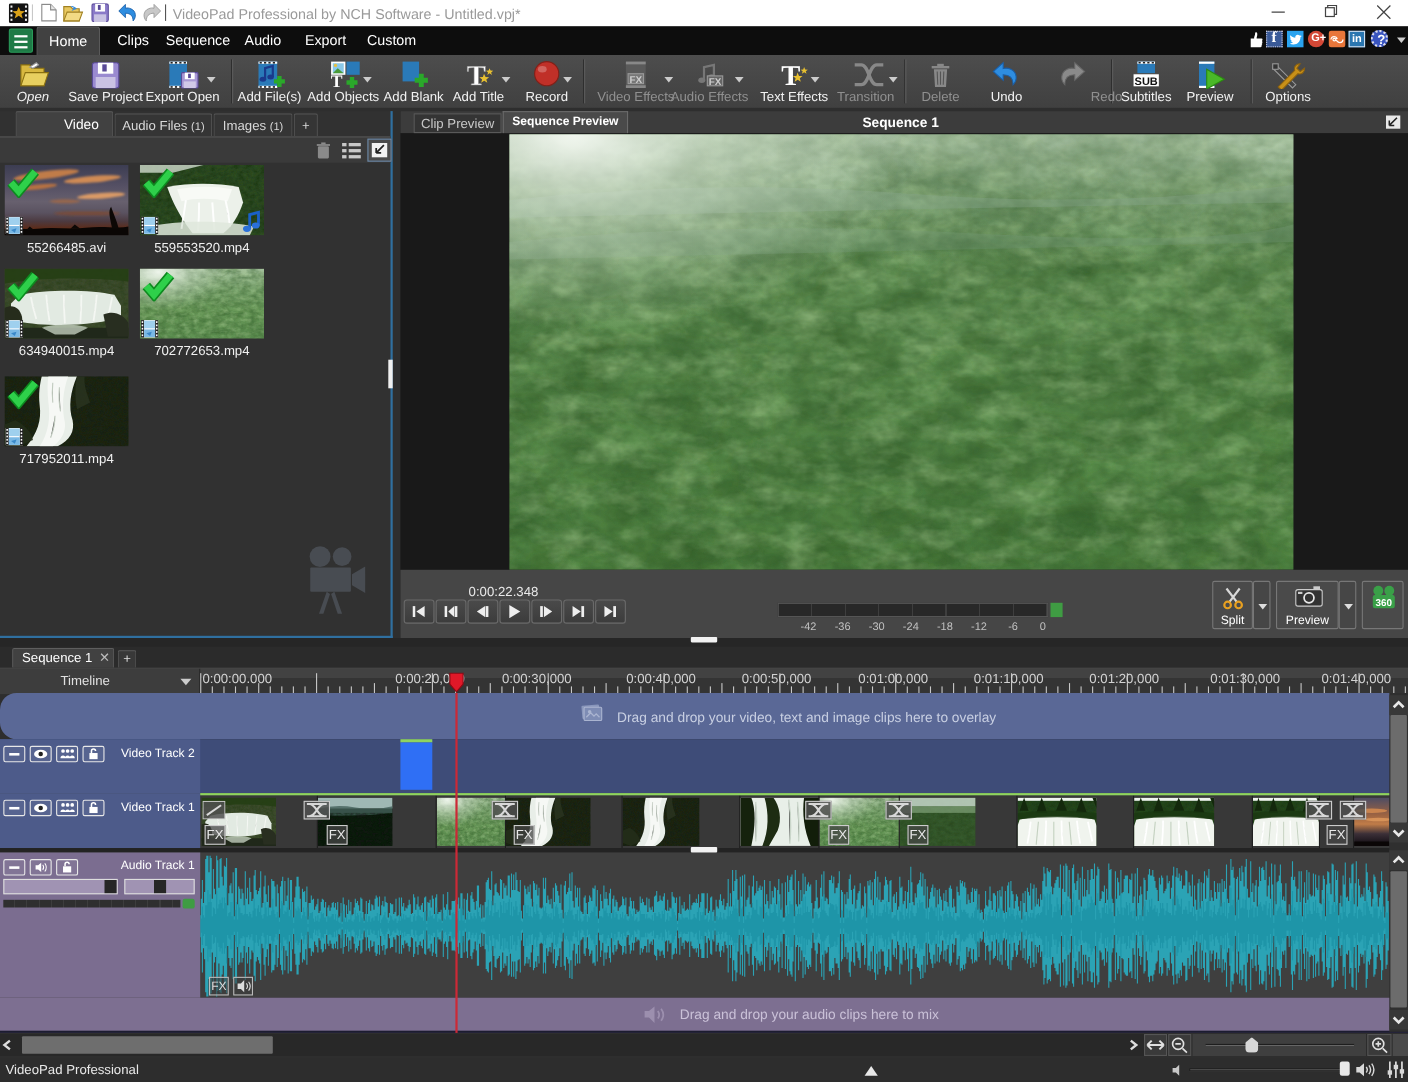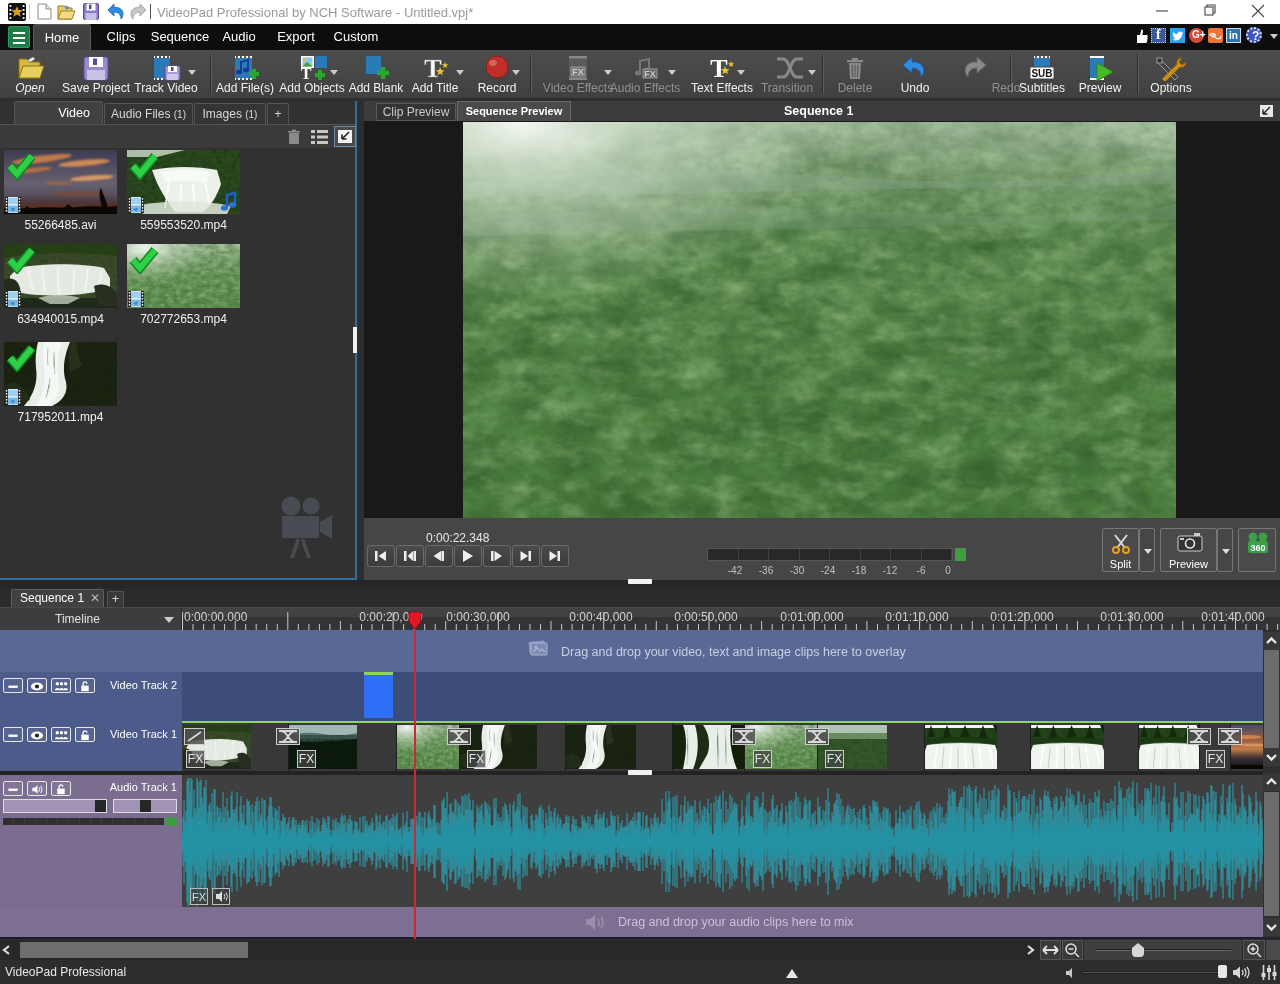--- a/index.html
+++ b/index.html
@@ -33,21 +33,21 @@
 #prevtabs{position:absolute;left:0;top:0;width:916px;height:20px;background:#3c3c3c;}
 #transport{position:absolute;left:0;top:417px;width:916px;height:62px;background:#464646;}
 .pbtn{position:absolute;top:27px;width:28px;height:22px;background:linear-gradient(#4a4a4a,#3c3c3c);border:1px solid #6a6a6a;border-radius:3px;}
 .pbtn svg{position:absolute;left:50%;top:50%;transform:translate(-50%,-50%);}
 .mlab{position:absolute;top:47px;font-size:10px;color:#c0c0c0;transform:translateX(-50%);}
 
 #seqrow{position:absolute;left:0;top:588px;width:1280px;height:19px;background:#2b2b2b;}
 #ruler{position:absolute;left:0;top:607px;width:1280px;height:23px;background:linear-gradient(#424242 0%,#424242 40%,#343434 40%,#343434 100%);border-top:1px solid #4a4a4a;}
 .rlab{position:absolute;top:2px;font-size:12px;color:#d2d2d2;white-space:nowrap;transform:translateX(-50%);}
 .rlab0{position:absolute;top:2px;font-size:12px;color:#d2d2d2;white-space:nowrap;}
-#overlayband{position:absolute;left:0;top:630px;width:1280px;height:42px;background:#5a6896;}
+#overlayband{position:absolute;left:0;top:630px;width:1280px;height:42px;background:#5a6896;border-radius:15px;}
 #vt2{position:absolute;left:0;top:672px;width:1280px;height:49px;background:#3e4c78;}
 #vt1{position:absolute;left:0;top:721px;width:1280px;height:50px;background:#383838;}
 .trackhead{position:absolute;left:0;top:0;width:182px;height:100%;background:#4d5b8a;}
 .thbtn{position:absolute;top:6px;width:20px;height:15px;border:1px solid #e8e8e8;border-radius:2px;background:rgba(255,255,255,0.06);}
 .tlabel{position:absolute;right:5px;top:7px;font-size:11px;color:#fff;}
 .tthumb{position:absolute;top:2px;height:44px;overflow:hidden;}
 .tthumb>svg{display:block;position:absolute;left:0;top:0;}
 .cbound{position:absolute;top:0;width:1px;height:48px;background:#1e1e1e;}
 .fxbox{position:absolute;top:27px;width:19px;height:18px;border:1px solid #ccc;background:rgba(70,70,70,0.75);color:#e8e8e8;font-size:12px;line-height:17px;text-align:center;}
 .xicon{position:absolute;top:5px;width:24px;height:17px;border:1px solid #ccc;background:rgba(80,80,80,0.85);}
@@ -211,21 +211,21 @@
       <rect x="6" y="23.3" width="2" height="1.5"></rect>
       <rect x="10" y="23.3" width="2" height="1.5"></rect>
       <rect x="14" y="23.3" width="2" height="1.5"></rect>
       <rect x="18" y="23.3" width="2" height="1.5"></rect>
     </g>
     <rect x="16" y="11" width="15" height="14" rx="1" fill="#a898d4" stroke="#5a4a98"></rect>
     <rect x="19" y="11" width="9" height="6" fill="#fff"></rect>
     <rect x="22" y="12" width="2.5" height="4" fill="#5a4a98"></rect>
     <rect x="18" y="19" width="11" height="6" fill="#d0c8e8"></rect>
   </svg>
-<div class="tbl" style="left:166px;">Track Video</div>
+<div class="tbl" style="left:166px;">Export Open</div>
 <div class="darr" style="left:188px;"></div>
 <svg class="ticon" style="left:245px;" width="34" height="26" viewBox="0 0 34 26">
     <rect x="7" y="1" width="17" height="24" fill="#2a7ab8"></rect>
     <g fill="#fff">
       <rect x="7" y="1" width="17" height="2"></rect>
       <rect x="7" y="23" width="17" height="2"></rect>
     </g>
     <g fill="#222">
       <rect x="8" y="1.3" width="2" height="1.5"></rect>
       <rect x="12" y="1.3" width="2" height="1.5"></rect>
@@ -886,21 +886,21 @@
       <rect x="1213.9" y="16" width="1" height="7"></rect>
       <rect x="1224.5" y="16" width="1" height="7"></rect>
       <rect x="1235.0" y="4" width="1" height="19"></rect>
       <rect x="1245.5" y="16" width="1" height="7"></rect>
       <rect x="1256.1" y="16" width="1" height="7"></rect>
       <rect x="1266.6" y="16" width="1" height="7"></rect>
       <rect x="1277.1" y="16" width="1" height="7"></rect>
     </svg>
  <div class="rlab0" style="left:184px;">0:00:00.000</div>
     <div class="rlab" style="left:391px;">0:00:20,000</div>
-    <div class="rlab" style="left:478px;">0:00:30,000</div>
+    <div class="rlab" style="left:488px;">0:00:30,000</div>
     <div class="rlab" style="left:601px;">0:00:40,000</div>
     <div class="rlab" style="left:706px;">0:00:50,000</div>
     <div class="rlab" style="left:812px;">0:01:00,000</div>
     <div class="rlab" style="left:917px;">0:01:10,000</div>
     <div class="rlab" style="left:1022px;">0:01:20,000</div>
     <div class="rlab" style="left:1132px;">0:01:30,000</div>
     <div class="rlab" style="left:1233px;">0:01:40,000</div>
 </div>
 
 <div id="overlayband">

